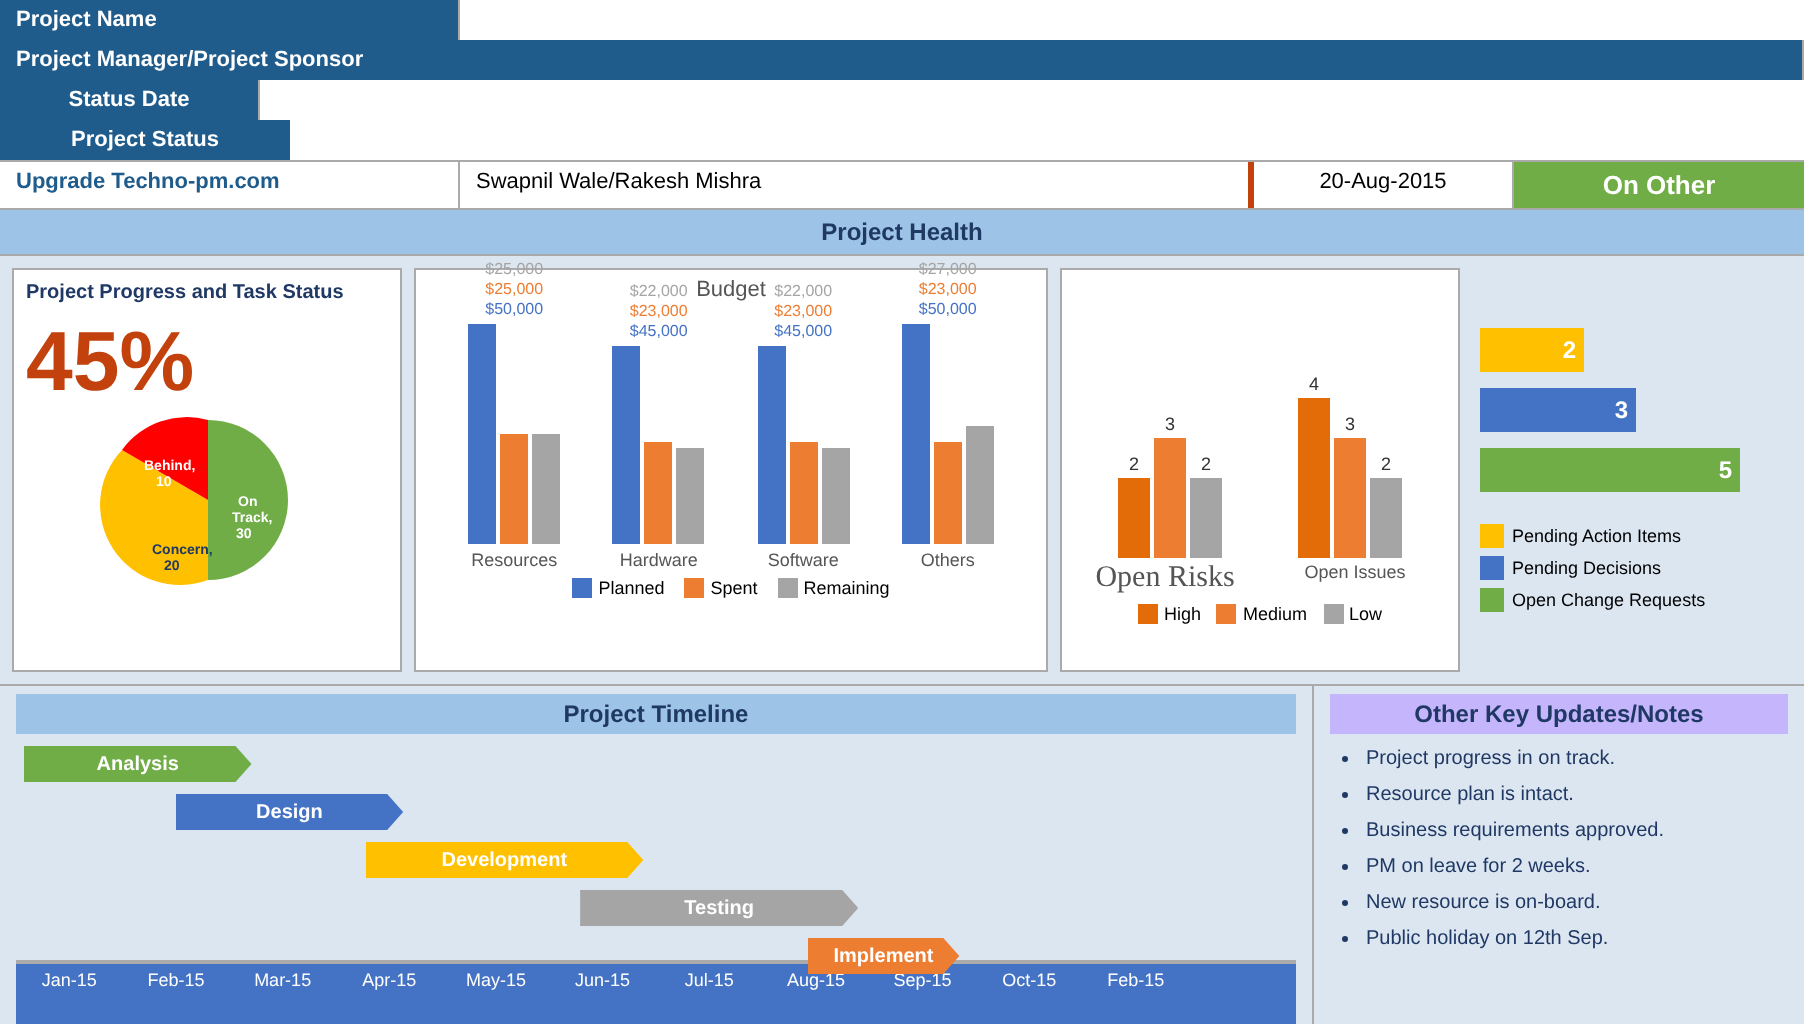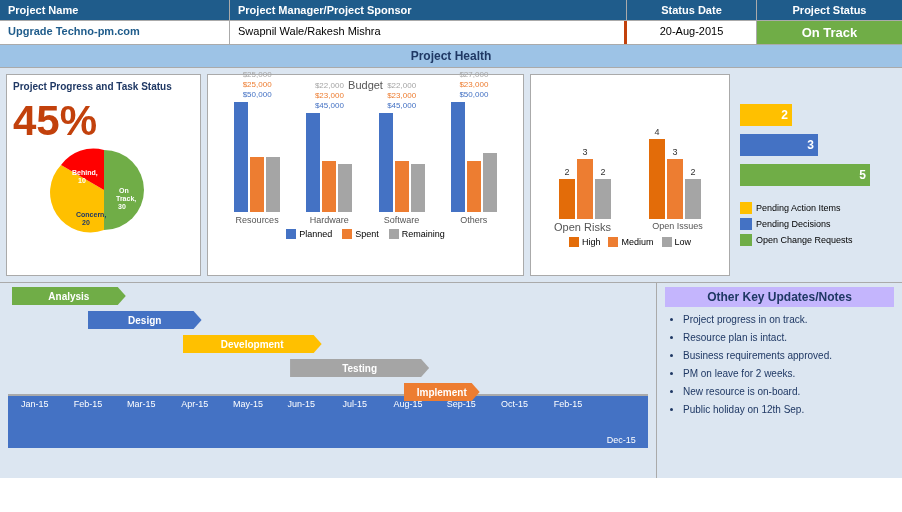--- a/index.html
+++ b/index.html
@@ -1,18 +1,18 @@
 <!DOCTYPE html>
 <html><head>
   <meta charset="utf-8">
   <style>
     * { box-sizing: border-box; margin: 0; padding: 0; }
     body { font-family: Arial, sans-serif; font-size: 11px; background: #fff; width: 902px; height: 512px; overflow: hidden; }
 
-    .header-top { display: flex; width: 100%; border-bottom: 1px solid #aaa; }
+    .header-top { display: flex; width: 100%; border-bottom: 1px solid #aaa; flex-direction: column; }
     .h-proj-name-label { background: #1f5c8b; color: #fff; font-weight: bold; width: 230px; padding: 4px 8px; border-right: 1px solid #aaa; }
     .h-pm-label { background: #1f5c8b; color: #fff; font-weight: bold; flex: 1; padding: 4px 8px; border-right: 1px solid #aaa; }
     .h-sd-label { background: #1f5c8b; color: #fff; font-weight: bold; width: 130px; padding: 4px 8px; text-align: center; border-right: 1px solid #aaa; }
     .h-ps-label { background: #1f5c8b; color: #fff; font-weight: bold; width: 145px; padding: 4px 8px; text-align: center; }
 
     .header-bottom { display: flex; width: 100%; }
     .h-proj-name-val { width: 230px; padding: 4px 8px; border-right: 1px solid #aaa; color: #1f5c8b; font-weight: bold; }
     .h-pm-val { flex: 1; padding: 4px 8px; border-right: 3px solid #c2410c; }
     .h-sd-val { width: 130px; padding: 4px 8px; text-align: center; border-right: 1px solid #aaa; }
     .h-ps-val { width: 145px; padding: 4px 8px; text-align: center; background: #70ad47; color: #fff; font-weight: bold; font-size: 13px; }
@@ -82,21 +82,21 @@
   <div class="header-top">
     <div class="h-proj-name-label">Project Name</div>
     <div class="h-pm-label">Project Manager/Project Sponsor</div>
     <div class="h-sd-label">Status Date</div>
     <div class="h-ps-label">Project Status</div>
   </div>
   <div class="header-bottom">
     <div class="h-proj-name-val">Upgrade Techno-pm.com</div>
     <div class="h-pm-val">Swapnil Wale/Rakesh Mishra</div>
     <div class="h-sd-val">20-Aug-2015</div>
-    <div class="h-ps-val">On Track</div>
+    <div class="h-ps-val">On Other</div>
   </div>
 </div>
 
 <div class="section-header">Project Health</div>
 
 <div class="health-area">
 
   <div class="progress-panel">
     <div class="progress-title">Project Progress and Task Status</div>
     <div class="big-percent">45%</div>
@@ -218,21 +218,21 @@
             <div style="font-size: 9px; color: rgb(51, 51, 51);">3</div>
             <div style="width: 16px; height: 60px; background: rgb(237, 125, 49);"></div>
           </div>
           <div style="display: flex; flex-direction: column; align-items: center; gap: 2px;">
             <div style="font-size: 9px; color: rgb(51, 51, 51);">2</div>
             <div style="width: 16px; height: 40px; background: rgb(165, 165, 165);"></div>
           </div>
         </div>
       </div>
     <div class="risks-x-labels" id="risks-xlabels">
-        <div style="font-size: 11px; color: rgb(85, 85, 85); flex: 1 1 0%; text-align: center;">Open Risks</div>
+        <div style="font-size: 15px; color: rgb(85, 85, 85); flex: 1 1 0%; text-align: center; font-family: Liberation Serif, serif;">Open Risks</div>
         <div style="font-size: 9px; color: rgb(85, 85, 85); flex: 1 1 0%; text-align: center;">Open Issues</div>
       </div>
     <div class="risks-legend" id="risks-legend-container">
         <div class="legend-item">
           <div class="legend-dot" style="background: rgb(227, 108, 9); width: 10px; height: 10px;"></div>
           <span>High</span>
         </div>
         <div class="legend-item">
           <div class="legend-dot" style="background: rgb(237, 125, 49); width: 10px; height: 10px;"></div>
           <span>Medium</span>
@@ -267,20 +267,21 @@
           <div class="sleg-box" style="background: rgb(112, 173, 71); width: 12px; height: 12px;"></div>
           <span style="font-size: 9px;">Open Change Requests</span>
         </div>
       </div>
     </div>
 </div>
 
 <div class="bottom-row">
 
   <div class="timeline-panel">
+    <div class="timeline-title">Project Timeline</div>
     <div class="timeline-bars" id="timeline-bars-container" style="position:relative; height: 105px;">
         <div style="position: relative; height: 22px; margin-bottom: 2px;">
           <div class="tl-bar" style="left: 0%; width: 18%; background: rgb(112, 173, 71); position: absolute; height: 18px; display: flex; align-items: center; justify-content: center; color: rgb(255, 255, 255); font-size: 10px; font-weight: bold; clip-path: polygon(0px 0px, calc(100% - 8px) 0px, 100% 50%, calc(100% - 8px) 100%, 0px 100%);">Analysis</div>
         </div>
         <div style="position: relative; height: 22px; margin-bottom: 2px;">
           <div class="tl-bar" style="left: 12%; width: 18%; background: rgb(68, 114, 196); position: absolute; height: 18px; display: flex; align-items: center; justify-content: center; color: rgb(255, 255, 255); font-size: 10px; font-weight: bold; clip-path: polygon(0px 0px, calc(100% - 8px) 0px, 100% 50%, calc(100% - 8px) 100%, 0px 100%);">Design</div>
         </div>
         <div style="position: relative; height: 22px; margin-bottom: 2px;">
           <div class="tl-bar" style="left: 27%; width: 22%; background: rgb(255, 192, 0); position: absolute; height: 18px; display: flex; align-items: center; justify-content: center; color: rgb(255, 255, 255); font-size: 10px; font-weight: bold; clip-path: polygon(0px 0px, calc(100% - 8px) 0px, 100% 50%, calc(100% - 8px) 100%, 0px 100%);">Development</div>
         </div>

